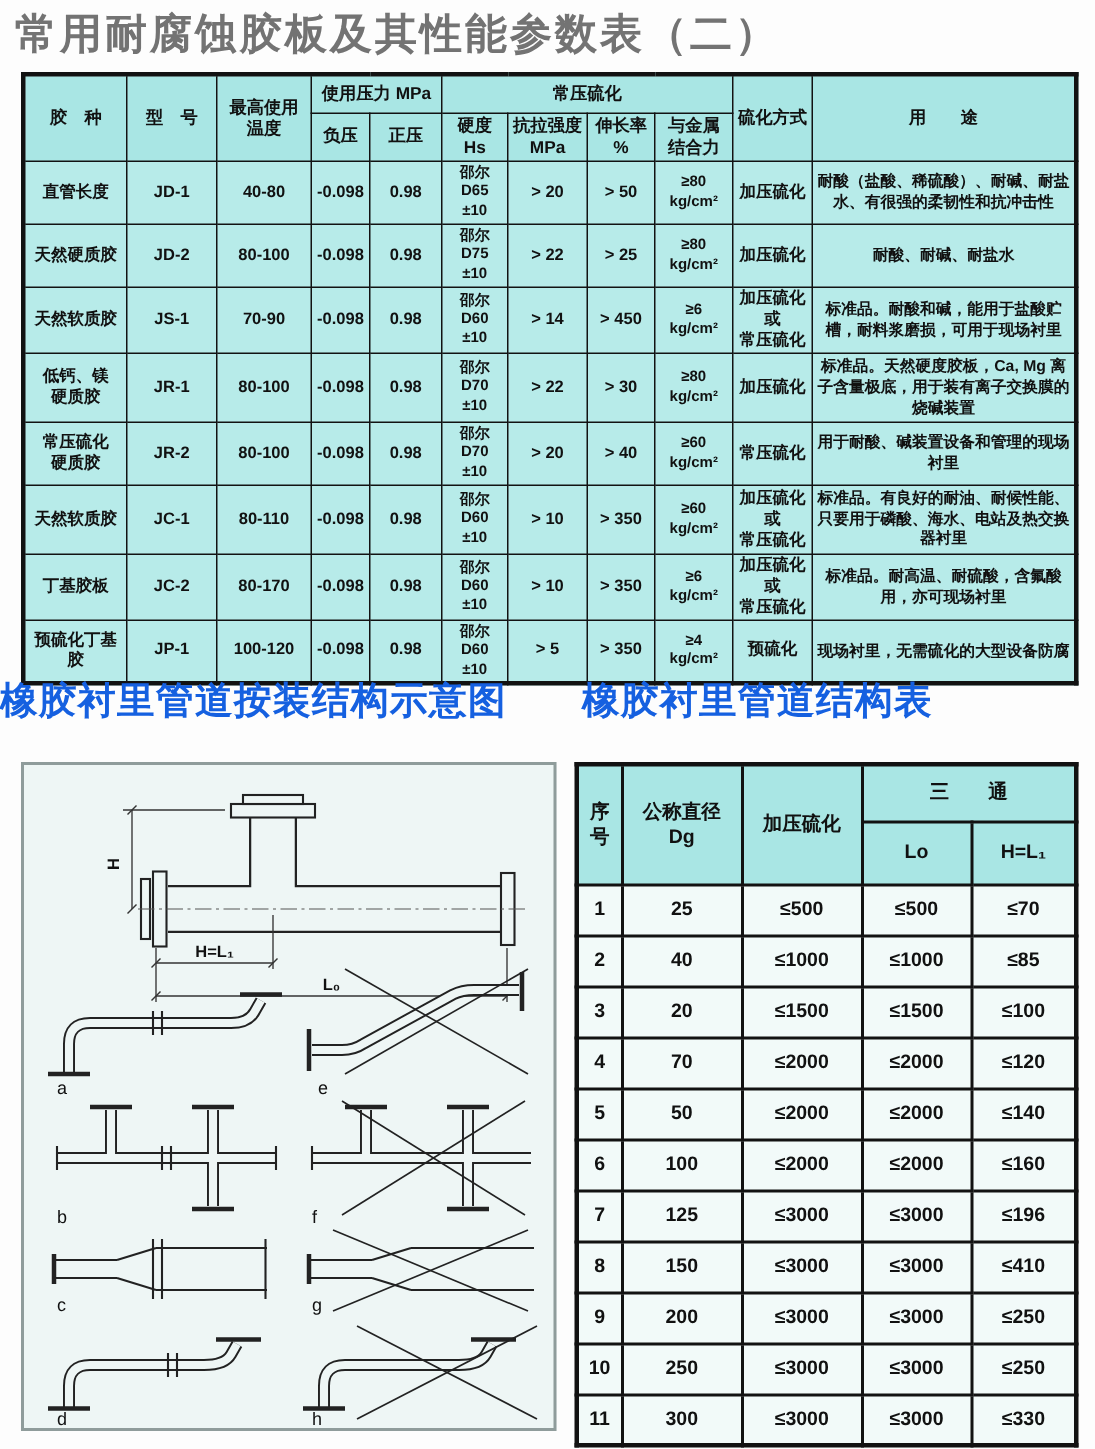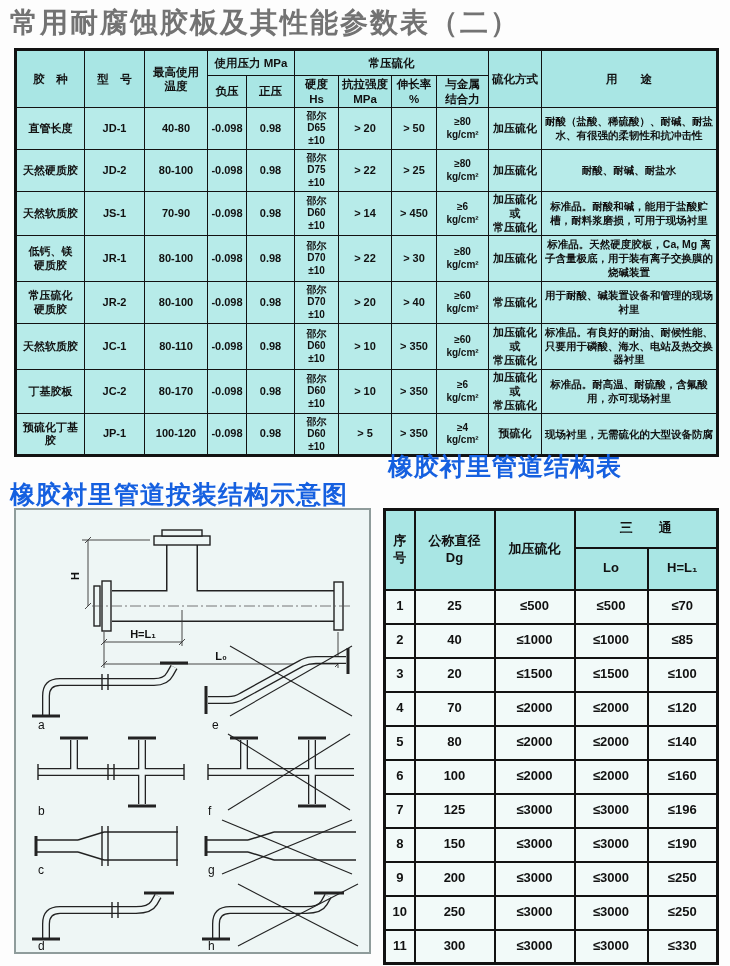--- a/index.html
+++ b/index.html
@@ -30,21 +30,21 @@
   .t1 thead tr.h2 { height:32px; }
   .t1 tbody tr { height:42px; }
   .t1 td.c-use { text-align:center; font-size:10.5px; padding:2px 3px; line-height:1.3; }
   .t1 td.c-hard, .t1 td.c-bond { font-size:10px; }
 
   
   .sec-title {
     position:absolute; top:450px; font-size:25px; font-weight:bold;
     color:#1560e0; letter-spacing:1px; white-space:nowrap;
   }
-  .sec-left { left:10px;margin-top:28px; }
+  .sec-left { left:0; }
   .sec-right { left:388px; }
 
   
   .diagram-panel {
     position:absolute; left:14px; top:508px; width:357px; height:446px;
     background:#eef6f5; border:2px solid #8f9c9b;
   }
   .diagram-panel svg { display:block; width:100%; height:100%; }
   .oline   { fill:none; stroke:#222; stroke-width:1.4; }
   .pipe-out{ fill:none; stroke:#222; stroke-width:8;  stroke-linejoin:round; }
@@ -433,21 +433,21 @@
     </tr>
     <tr>
       <td>4</td>
       <td>70</td>
       <td>≤2000</td>
       <td>≤2000</td>
       <td>≤120</td>
     </tr>
     <tr>
       <td>5</td>
-      <td>80</td>
+      <td>50</td>
       <td>≤2000</td>
       <td>≤2000</td>
       <td>≤140</td>
     </tr>
     <tr>
       <td>6</td>
       <td>100</td>
       <td>≤2000</td>
       <td>≤2000</td>
       <td>≤160</td>
@@ -457,21 +457,21 @@
       <td>125</td>
       <td>≤3000</td>
       <td>≤3000</td>
       <td>≤196</td>
     </tr>
     <tr>
       <td>8</td>
       <td>150</td>
       <td>≤3000</td>
       <td>≤3000</td>
-      <td>≤190</td>
+      <td>≤410</td>
     </tr>
     <tr>
       <td>9</td>
       <td>200</td>
       <td>≤3000</td>
       <td>≤3000</td>
       <td>≤250</td>
     </tr>
     <tr>
       <td>10</td>

